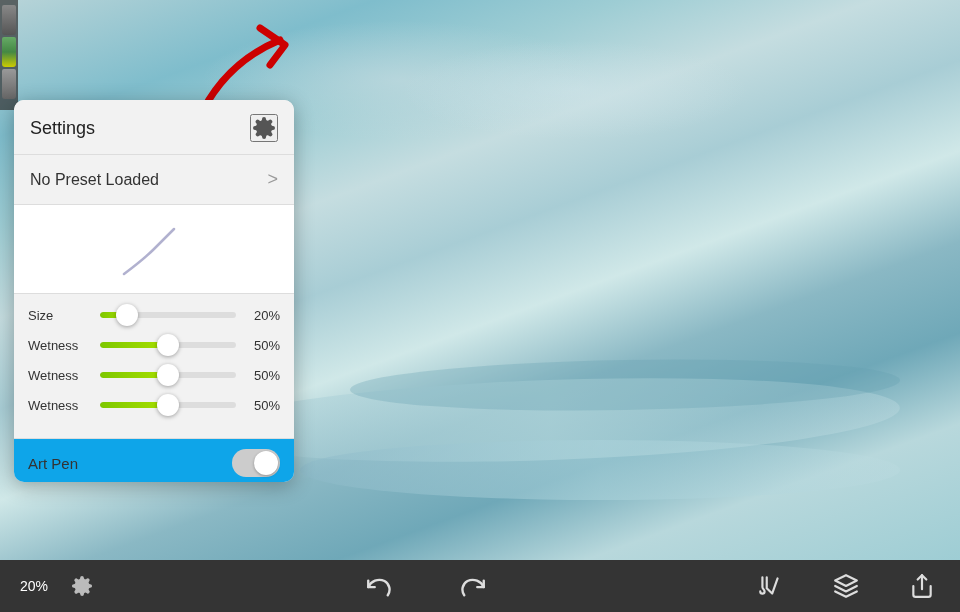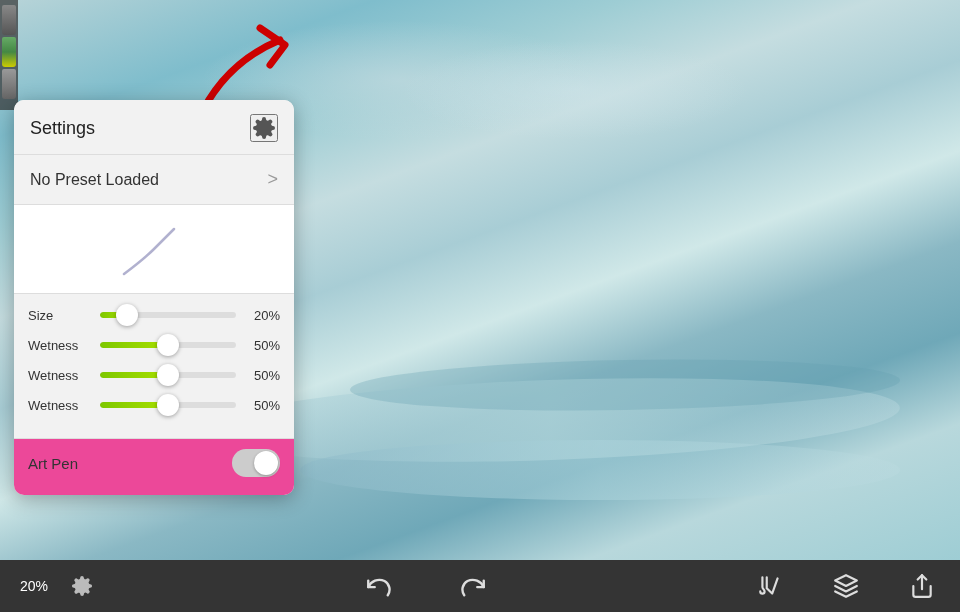--- a/index.html
+++ b/index.html
@@ -238,23 +238,23 @@
       background: #fff;
       border-radius: 50%;
       box-shadow: 0 1px 4px rgba(0,0,0,0.35);
     }
 
     
     .toggle-row {
       display: flex;
       align-items: center;
       justify-content: space-between;
-      padding: 10px 14px 18px;
+      padding: 10px 14px 5px;
       border-top: 1px solid #ddd;
-      background: #ec4899;
+      background: #0ea5e9;
     }
 
     .toggle-label {
       font-size: 15px;
       color: #333;
     }
 
     .toggle-switch {
       width: 48px;
       height: 28px;

